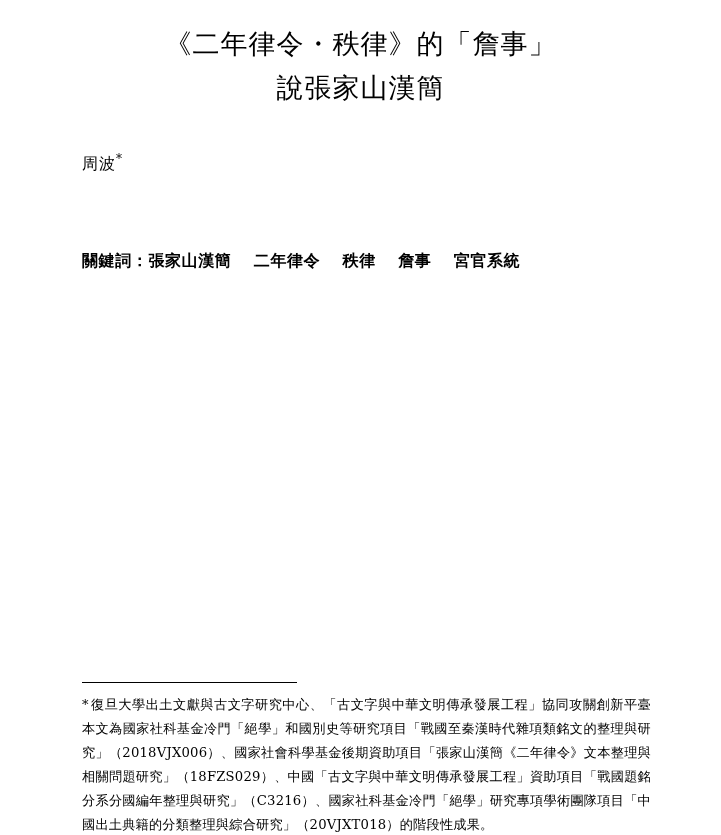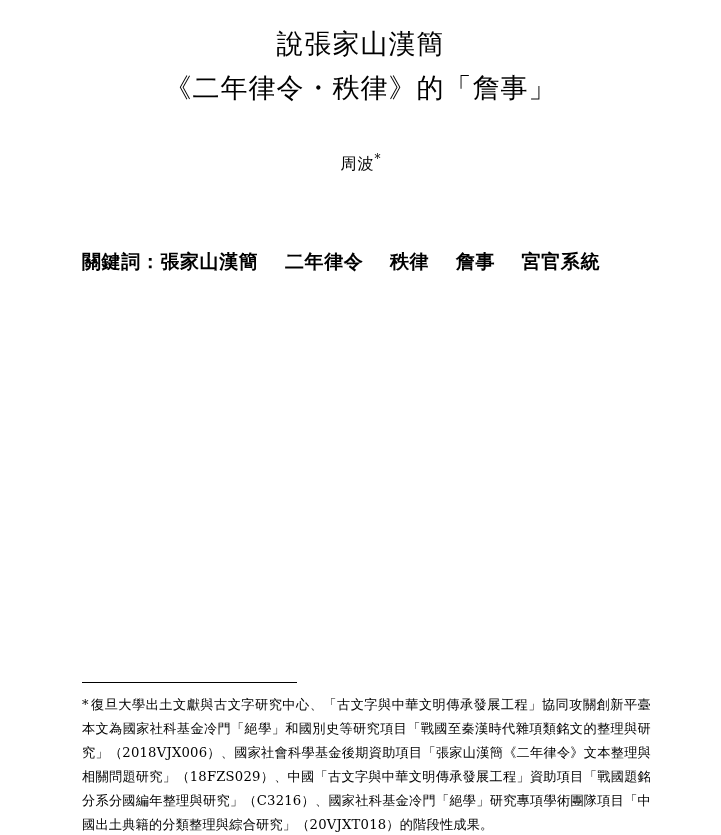--- a/index.html
+++ b/index.html
@@ -27,21 +27,20 @@
     text-align: center;
   }
   .title-line {
     font-size: 27px;
     line-height: 44px;
     letter-spacing: 1px;
     font-family: "DejaVu Serif", "Liberation Serif", serif;
     white-space: nowrap;
   }
   .author-block {
-    text-align: center;
     margin-top: 42px;
   }
   .author-name {
     font-size: 16px;
     letter-spacing: 1px;
     display: inline-block;
   }
   .author-mark {
     font-size: 12px;
     vertical-align: super;
@@ -53,21 +52,21 @@
     text-align: justify;
     text-justify: inter-ideograph;
     letter-spacing: 0.6px;
   }
   .abstract p {
     margin: 0;
     text-indent: 2em;
   }
   .keywords {
     margin-top: 26px;
-    font-size: 19px;
+    font-size: 16px;
     font-weight: bold;
     letter-spacing: 0.6px;
     line-height: 28px;
   }
   .keywords .kw-sep {
     display: inline-block;
     width: 1.4em;
   }
   .footnote-area {
     position: absolute;
@@ -102,22 +101,22 @@
     font-size: 13px;
     letter-spacing: 1px;
   }
 </style>
 </head>
 <body>
 
 <div class="page">
 
   <div class="title-block">
+    <div class="title-line">《二年律令・秩律》的「詹事」</div>
     <div class="title-line">說張家山漢簡</div>
-    <div class="title-line">《二年律令・秩律》的「詹事」</div>
   </div>
 
   <div class="author-block">
     <span class="author-name">周波</span><span class="author-mark">*</span>
   </div>
 
   <div class="abstract">
   </div>
 
   <div class="keywords">

